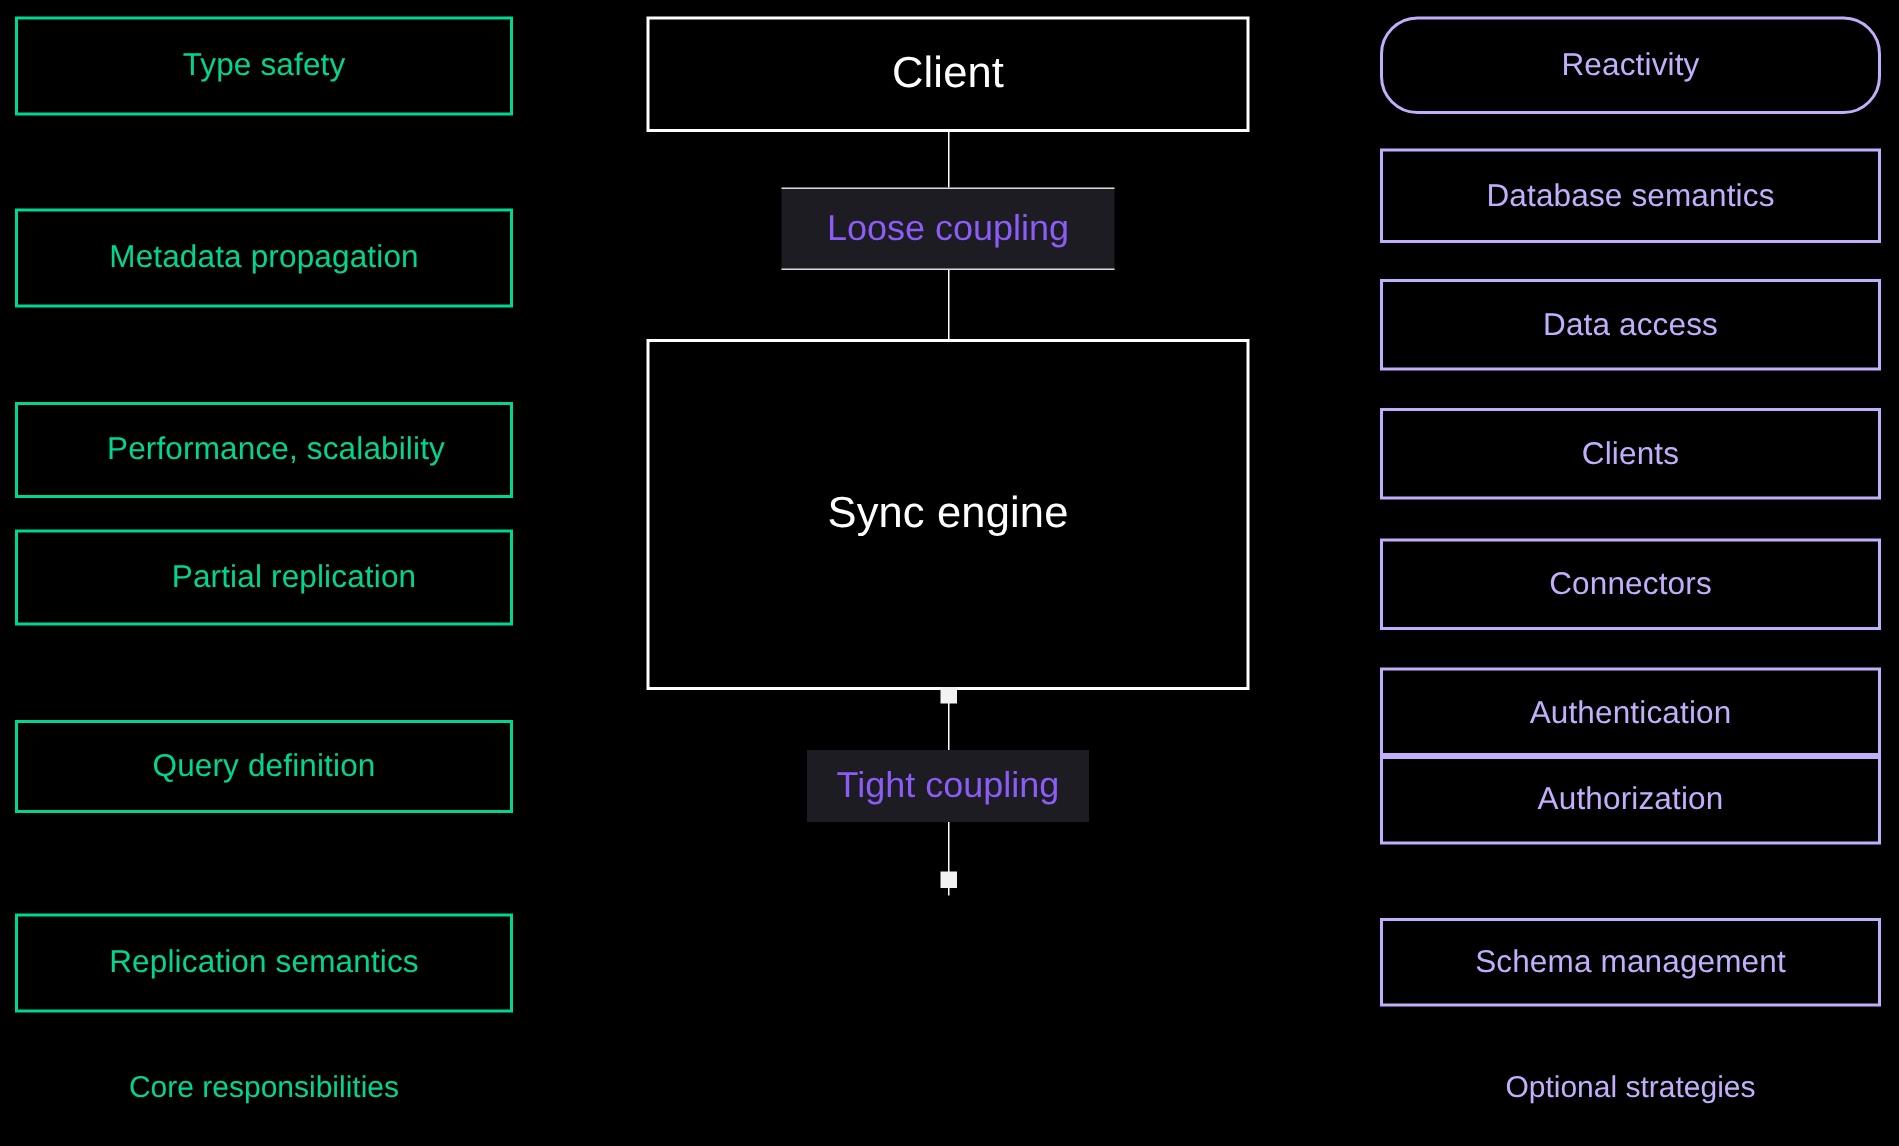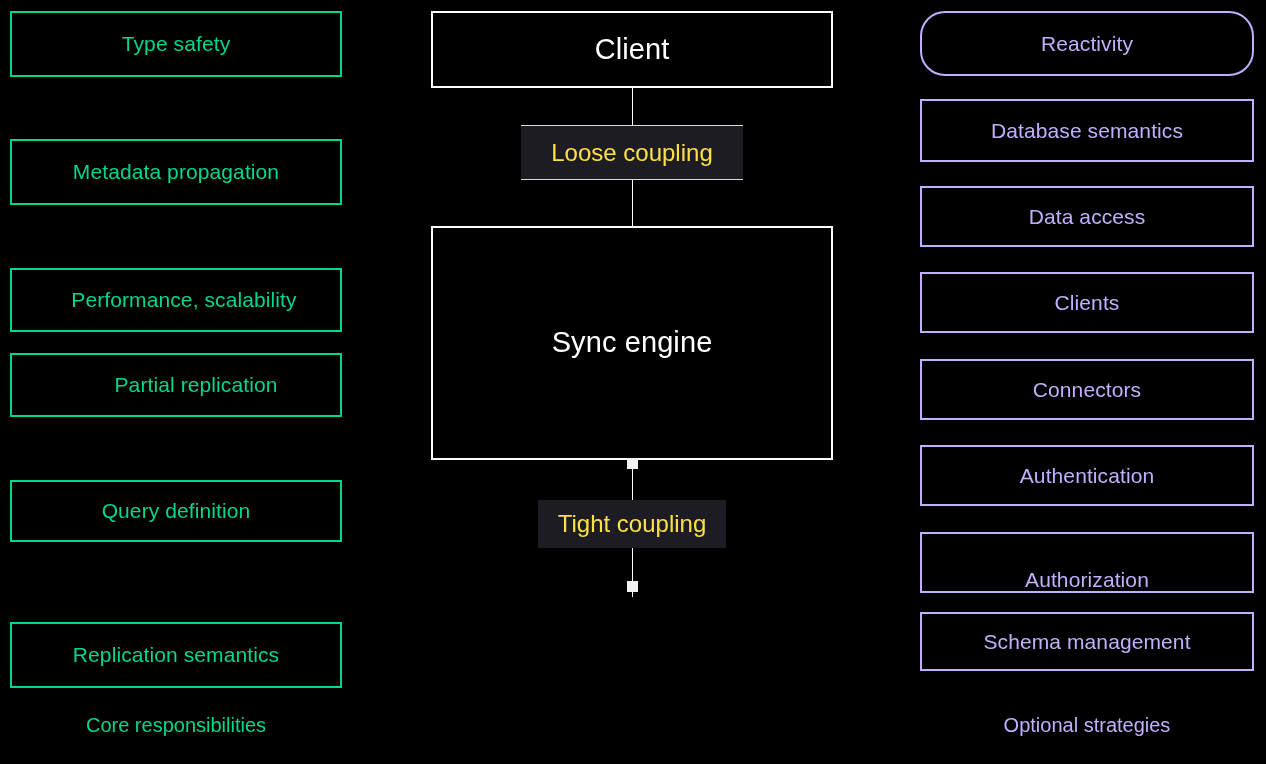--- a/index.html
+++ b/index.html
@@ -85,21 +85,21 @@
     background: #f2f2f2;
     width: 11px;
     height: 11px;
   }
 
   
   .edge-label {
     position: absolute;
     box-sizing: border-box;
     background: #1c1c22;
-    color: #fde047;
+    color: #8b5cf6;
     display: flex;
     align-items: center;
     justify-content: center;
     white-space: nowrap;
     font-size: 24px;
     font-weight: 400;
   }
   .edge-label.ruled {
     border-top: 1px solid #d9d9d9;
     border-bottom: 1px solid #d9d9d9;
@@ -118,21 +118,21 @@
   </div>
   <div class="node core-box" style="top:268px; height:64px;padding-left:16px;">
     <span>Performance, scalability</span>
   </div>
   <div class="node core-box" style="top:353px; height:64px;padding-left:40px;">
     <span>Partial replication</span>
   </div>
   <div class="node core-box" style="top:480px; height:62px;">
     <span>Query definition</span>
   </div>
-  <div class="node core-box" style="top:622px; height:66px;">
+  <div class="node core-box" style="top:609px; height:66px;">
     <span>Replication semantics</span>
   </div>
 
   <div class="caption core">Core responsibilities</div>
 
   <div class="node center-box big" style="top:11px; height:77px;">
     <span>Client</span>
   </div>
 
   <div class="edge-line" style="left:632px; top:88px; height:138px;"></div>
@@ -163,21 +163,21 @@
   </div>
   <div class="node opt-box" style="top:272px; height:61px;">
     <span>Clients</span>
   </div>
   <div class="node opt-box" style="top:359px; height:61px;">
     <span>Connectors</span>
   </div>
   <div class="node opt-box" style="top:445px; height:61px;">
     <span>Authentication</span>
   </div>
-  <div class="node opt-box" style="top:532px; height:61px;align-items:flex-end;">
+  <div class="node opt-box" style="top:502px; height:61px;">
     <span>Authorization</span>
   </div>
   <div class="node opt-box" style="top:612px; height:59px;">
     <span>Schema management</span>
   </div>
 
   <div class="caption opt">Optional strategies</div>
 
 </div>
 

